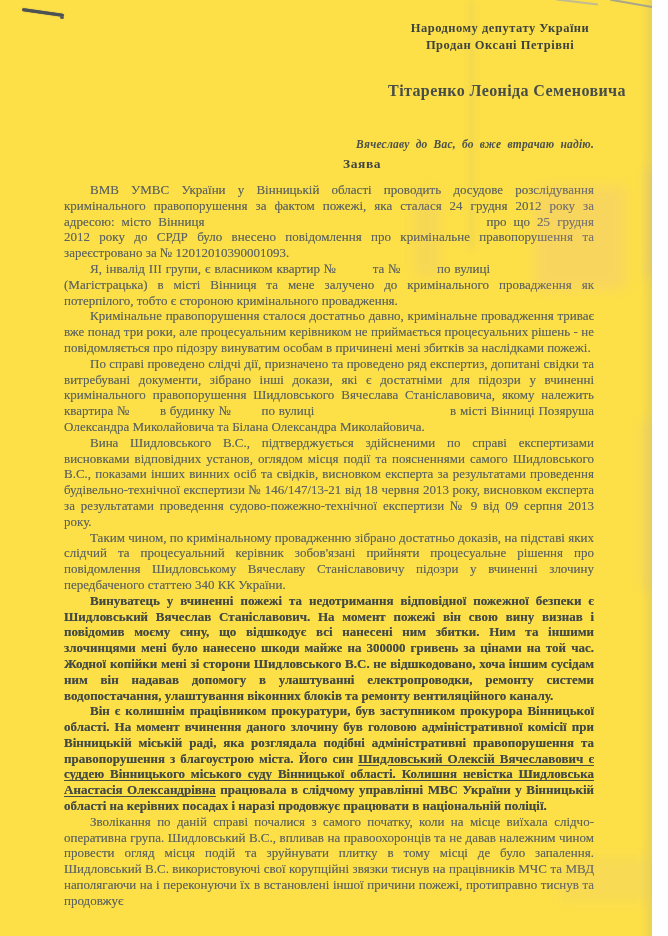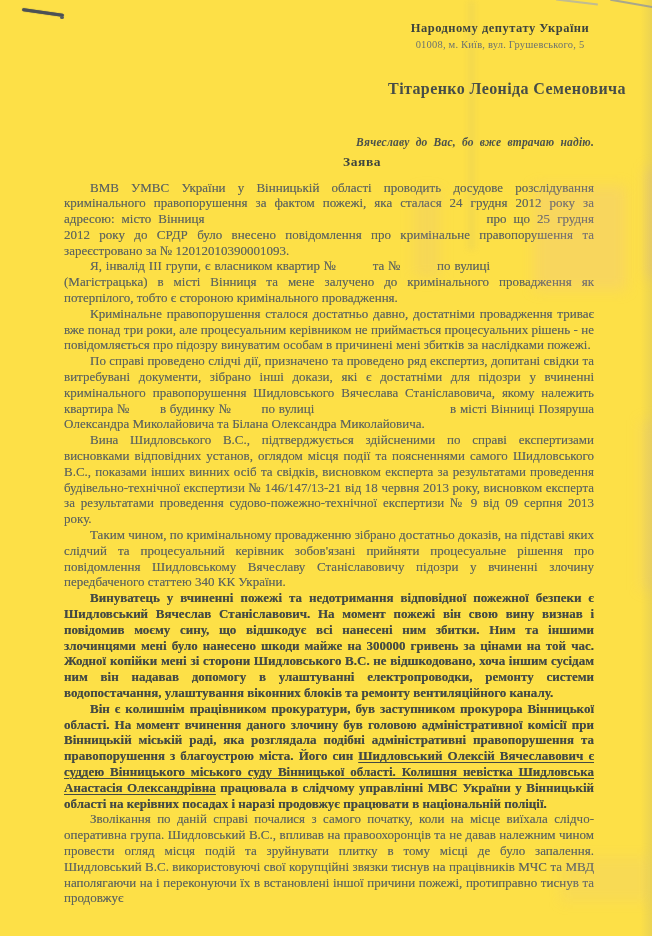--- a/index.html
+++ b/index.html
@@ -57,32 +57,32 @@
   <div class="artifact smudge smudge-a"></div>
   <div class="artifact smudge smudge-b"></div>
   <div class="artifact smudge smudge-c"></div>
   <div class="artifact smudge smudge-d"></div>
   <div class="artifact smudge smudge-e"></div>
   <div class="artifact fold1"></div>
   <div class="artifact right-edge"></div>
 
   <div class="header">
     <div class="recipient-line">Народному депутату України</div>
-    <div class="recipient-address">01008, м. Київ, вул. Грушевського, 5</div>
+    <div class="recipient-line">Продан Оксані Петрівні</div>
     <div class="sender">Тітаренко Леоніда Семеновича</div>
   </div>
 
   <div class="epigraph">Вячеславу до Вас, бо вже втрачаю надію.</div>
 
   <div class="title">Заява</div>
 
   <div class="body-text" id="paragraphs">
       <p class="para"><span>ВМВ УМВС України у Вінницькій області проводить досудове розслідування кримінального правопорушення за фактом пожежі, яка сталася 24 грудня 2012 року за адресою: місто Вінниця</span> <span class="gap" style="width: 268px;"></span> <span>про що 25 грудня 2012 року до СРДР було внесено повідомлення про кримінальне правопорушення та зареєстровано за № 12012010390001093.</span> </p>
       <p class="para"><span>Я, інвалід ІІІ групи, є власником квартир №</span> <span class="gap" style="width: 28px;"></span> <span>та №</span> <span class="gap" style="width: 28px;"></span> <span>по вулиці</span> <span class="gap" style="width: 100px;"></span> <span>(Магістрацька) в місті Вінниця та мене залучено до кримінального провадження як потерпілого, тобто є стороною кримінального провадження.</span> </p>
-      <p class="para"><span>Кримінальне правопорушення сталося достатньо давно, достатніми провадження триває вже понад три роки, але процесуальним керівником не приймається процесуальних рішень - не повідомляється про підозру винуватим особам в причинені мені збитків за наслідками пожежі.</span> </p>
+      <p class="para"><span>Кримінальне правопорушення сталося достатньо давно, кримінальне провадження триває вже понад три роки, але процесуальним керівником не приймається процесуальних рішень - не повідомляється про підозру винуватим особам в причинені мені збитків за наслідками пожежі.</span> </p>
       <p class="para"><span>По справі проведено слідчі дії, призначено та проведено ряд експертиз, допитані свідки та витребувані документи, зібрано інші докази, які є достатніми для підозри у вчиненні кримінального правопорушення Шидловського Вячеслава Станіславовича, якому належить квартира №</span> <span class="gap" style="width: 22px;"></span> <span>в будинку №</span> <span class="gap" style="width: 22px;"></span> <span>по вулиці</span> <span class="gap" style="width: 128px;"></span> <span>в місті Вінниці Позяруша Олександра Миколайовича та Білана Олександра Миколайовича.</span> </p>
       <p class="para"><span>Вина Шидловського В.С., підтверджується здійсненими по справі експертизами висновками відповідних установ, оглядом місця події та поясненнями самого Шидловського В.С., показами інших винних осіб та свідків, висновком експерта за результатами проведення будівельно-технічної експертизи № 146/147/13-21 від 18 червня 2013 року, висновком експерта за результатами проведення судово-пожежно-технічної експертизи № 9 від 09 серпня 2013 року.</span> </p>
       <p class="para"><span>Таким чином, по кримінальному провадженню зібрано достатньо доказів, на підставі яких слідчий та процесуальний керівник зобов'язані прийняти процесуальне рішення про повідомлення Шидловському Вячеславу Станіславовичу підозри у вчиненні злочину передбаченого статтею 340 КК України.</span> </p>
       <p class="para b"><span>Винуватець у вчиненні пожежі та недотримання відповідної пожежної безпеки є Шидловський Вячеслав Станіславович. На момент пожежі він свою вину визнав і повідомив моєму сину, що відшкодує всі нанесені ним збитки. Ним та іншими злочинцями мені було нанесено шкоди майже на 300000 гривень за цінами на той час. Жодної копійки мені зі сторони Шидловського В.С. не відшкодовано, хоча іншим сусідам ним він надавав допомогу  в улаштуванні електропроводки, ремонту системи водопостачання, улаштування віконних блоків та ремонту вентиляційного каналу.</span> </p>
       <p class="para b"><span>Він є колишнім працівником прокуратури, був заступником прокурора Вінницької області. На момент вчинення даного злочину був головою адміністративної комісії при Вінницькій міській раді, яка розглядала подібні адміністративні правопорушення та правопорушення з благоустрою міста. Його син</span> <span class="u">Шидловський Олексій Вячеславович є суддею Вінницького міського суду Вінницької області. Колишня невістка Шидловська Анастасія Олександрівна</span> <span>працювала в слідчому управлінні МВС України у Вінницькій області на керівних посадах і наразі продовжує працювати в національній поліції.</span> </p>
       <p class="para"><span>Зволікання по даній справі почалися з самого початку, коли на місце виїхала слідчо-оперативна група. Шидловський В.С., впливав на правоохоронців та не давав належним чином провести огляд місця подій та зруйнувати плитку в тому місці де було запалення. Шидловський В.С. використовуючі свої корупційні звязки тиснув на працівників МЧС та МВД наполягаючи на і переконуючи їх в встановлені іншої причини пожежі, протиправно тиснув та продовжує</span> </p>
     </div>
 
 </div>
 

